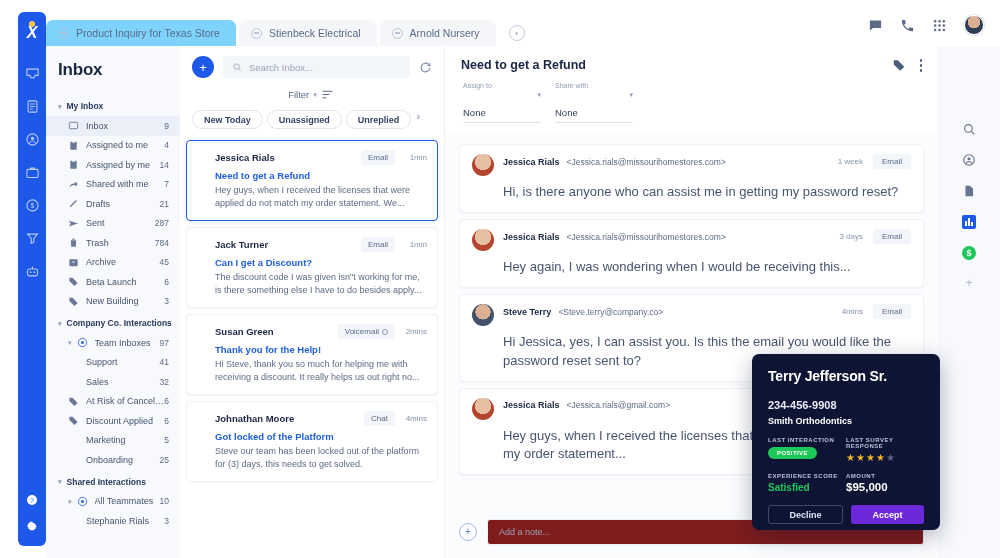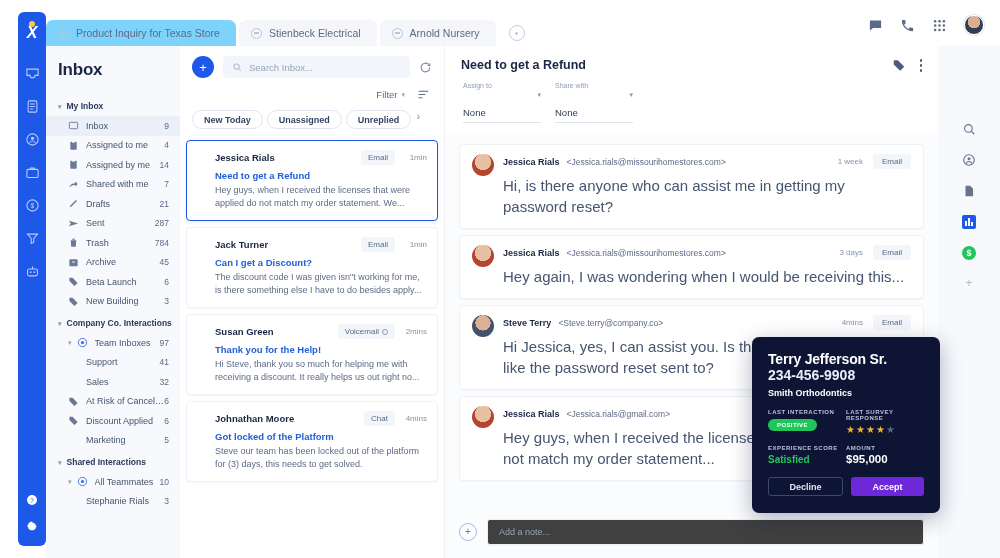--- a/index.html
+++ b/index.html
@@ -109,22 +109,22 @@
   .searchbox {
     flex:1; height:22px; background:#f2f5fa; border-radius:4px;
     display:flex; align-items:center; gap:7px; padding:0 9px;
     font-size:9.5px; color:#98a4ba;
   }
   .searchbox .ico { width:10px; height:10px; color:#98a4ba; flex:none; }
   .searchbox .ico svg { width:100%; height:100%; display:block; fill:currentColor; }
   .refresh { width:13px; height:13px; color:#7b8aa4; flex:none; }
   .refresh svg { width:100%; height:100%; display:block; fill:currentColor; }
   .filter-row {
-    display:flex; align-items:center; justify-content:flex-end;
-    gap:12px; padding:10px 2px 0 0; font-size:9.5px; color:#5a6b88;
+    display:flex; align-items:center; justify-content:center;
+    gap:4px; padding:10px 2px 0 0; font-size:9.5px; color:#5a6b88;
   }
   .filter-row .sel-lbl { display:flex; align-items:center; gap:4px; }
   .sort-ico { width:13px; height:13px; color:#5a6b88; }
   .sort-ico svg { width:100%; height:100%; display:block; fill:currentColor; }
   .chips { display:flex; align-items:flex-start; gap:4px; padding:9px 0 11px 0; }
   .chip {
     height:19px; padding:0 11px; border:1px solid #e0e6f0; border-radius:10px;
     display:flex; align-items:center; font-size:9px; font-weight:bold; color:#344563;
     background:#fff; white-space:nowrap;
   }
@@ -172,31 +172,31 @@
   }
   .msg-av { width:22px; height:22px; border-radius:50%; flex:none; }
   .av-f { background:radial-gradient(circle at 50% 36%, #e7c0a3 0 45%, #b4452f 46% 100%); }
   .av-m { background:radial-gradient(circle at 50% 36%, #dcb193 0 42%, #44516b 43% 100%); }
   .msg-body { flex:1; min-width:0; }
   .msg-top { display:flex; align-items:center; }
   .msg-name { font-size:9px; font-weight:bold; color:#1a2744; }
   .msg-email { font-size:8.5px; color:#5d6b86; margin-left:7px; flex:1; }
   .msg-time { font-size:8px; color:#8494ac; margin-right:10px; }
   .msg-badge { background:#f2f5fa; color:#5a6b88; font-size:8px; border-radius:3px; padding:3px 9px; }
-  .msg-text { font-size:15px; color:#46556f; margin-top:6px; line-height:1.4; }
+  .msg-text { font-size:13px; color:#46556f; margin-top:14px; line-height:1.4; }
 
   
   .notebar { padding:0 14px 13px 14px; display:flex; align-items:center; gap:10px; background:#fbfcfe; }
   .note-add {
     width:18px; height:18px; border-radius:50%; border:1px solid #a9bbe0;
     color:#5e7cb8; display:flex; align-items:center; justify-content:center;
     font-size:10px; line-height:1; flex:none;
   }
   .note-input {
-    flex:1; height:26px; background:#404040; border:1px solid #eef1f6; border-radius:3px;
+    flex:1; height:26px; background:#7f1d1d; border:1px solid #eef1f6; border-radius:3px;
     display:flex; align-items:center; padding:0 11px; font-size:9px; color:#98a4ba;
     box-shadow:0 1px 1px rgba(20,40,80,.03);
   }
 
   
   .rrail {
     position:absolute; left:938px; top:46px; width:62px; height:512px;
     background:#f7f9fc; display:flex; flex-direction:column;
     align-items:center; padding-top:76px; gap:17px;
   }
@@ -209,26 +209,26 @@
   .rr-chart i:nth-child(3){ left:9px; height:4px; }
   .rr-money {
     width:14px; height:14px; border-radius:50%; background:#1fc65a;
     color:#fff; font-size:9px; font-weight:bold; display:flex;
     align-items:center; justify-content:center; line-height:1;
   }
   .rr-plus { color:#b0bccf; font-size:12px; line-height:1; }
 
   
   .card {
-    position:absolute; left:752px; top:337px; width:188px; height:176px;
+    position:absolute; left:752px; top:354px; width:188px; height:176px;
     background:#0e1534; border-radius:7px; padding:14px 16px 0 16px;
     box-shadow:0 6px 22px rgba(10,20,50,.32); color:#ffffff;
   }
   .card-name { font-size:14px; font-weight:bold; letter-spacing:-0.2px; }
-  .card-phone { font-size:14px; font-weight:bold; margin-top:0; color:#e9edf8; }
+  .card-phone { font-size:11px; font-weight:bold; margin-top:15px; color:#e9edf8; }
   .card-org { font-size:9px; font-weight:bold; margin-top:5px; color:#ffffff; }
   .card-grid { display:flex; margin-top:11px; }
   .card-col { width:50%; }
   .card-lab { font-size:6px; font-weight:bold; letter-spacing:.5px; color:#b9c2da; }
   .pill {
     display:inline-block; margin-top:4px; background:#1fc65a; color:#ffffff;
     font-size:6px; font-weight:bold; letter-spacing:.4px;
     padding:3px 9px; border-radius:8px;
   }
   .stars { margin-top:3px; font-size:10px; letter-spacing:1px; color:#f5b425; }
@@ -503,20 +503,24 @@
           <svg viewBox="0 0 24 24">
             <path d="M3 11V4h7l11 11-7 7z"></path>
           </svg>
         </span>
       <span class="lbl">Discount Applied</span>
       <span class="cnt">6</span>
     </div>
     <div class="sb-row nested">
       <span class="lbl">Marketing</span>
       <span class="cnt">5</span>
+    </div>
+    <div class="sb-row nested">
+      <span class="lbl">Onboarding</span>
+      <span class="cnt">25</span>
     </div>
 
     <div class="sb-group">
       <span class="caret">▾</span>
       <span>Shared Interactions</span>
     </div>
     <div class="sb-row nested2">
       <span class="caret" style="margin-right:5px">▾</span>
       <span class="ico ico-blue">
           <svg viewBox="0 0 24 24">

